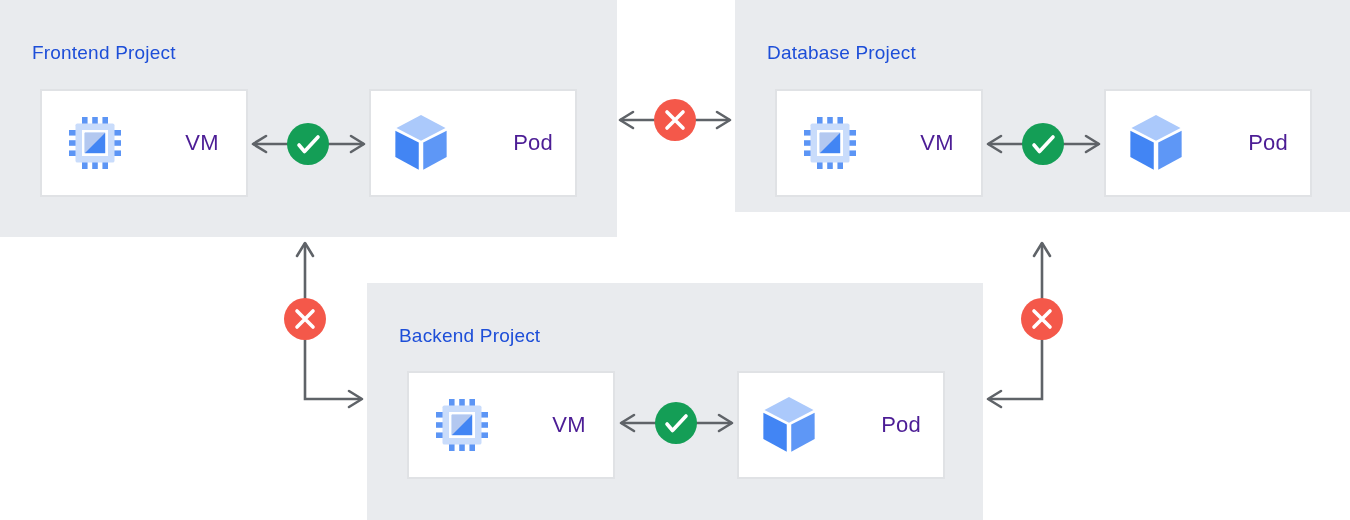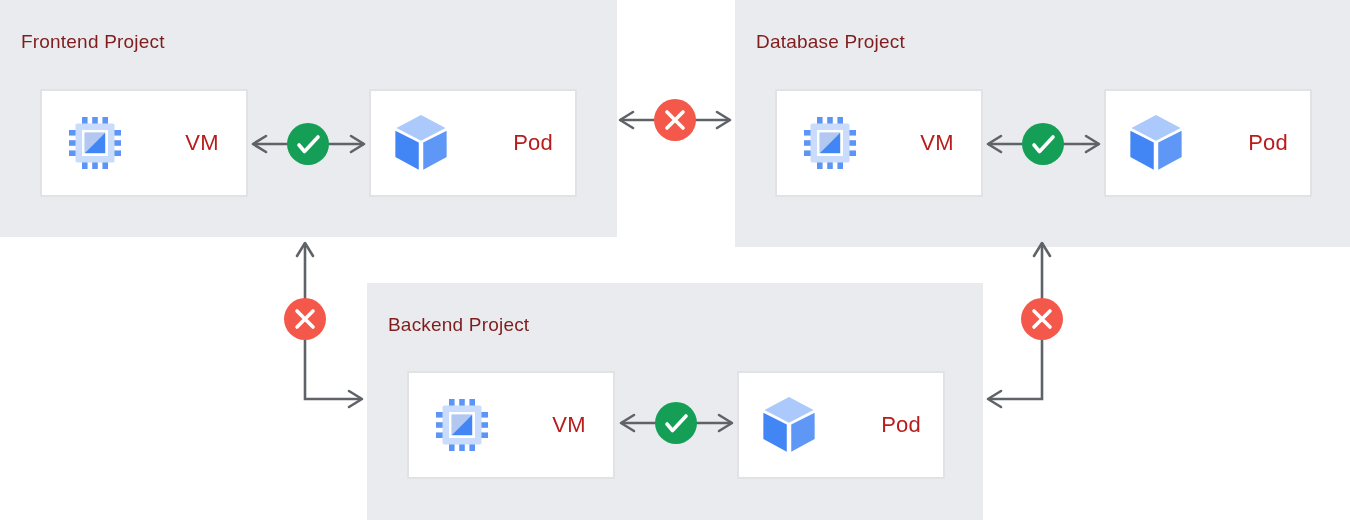--- a/index.html
+++ b/index.html
@@ -9,30 +9,30 @@
     height: 520px;
     background: #ffffff;
     overflow: hidden;
     font-family: "Liberation Sans", "DejaVu Sans", sans-serif;
   }
   .panel {
     position: absolute;
     background: #e9ebee;
   }
   .panel-frontend { left: 0;     top: 0;     width: 617px; height: 237px; }
-  .panel-database { left: 735px; top: 0;     width: 615px; height: 247px; }
+  .panel-database { left: 735px; top: 0;     width: 615px; height: 212px; }
   .panel-backend  { left: 367px; top: 283px; width: 616px; height: 239px; }
   .panel-title {
     position: absolute;
     left: 20px;
     top: 30px;
-    margin: 1px;
+    margin: 12px;
     font-size: 19px;
     font-weight: 400;
-    color: #7f1d1d;
+    color: #1d4ed8;
     letter-spacing: 0.2px;
   }
   .card {
     position: absolute;
     width: 208px;
     height: 108px;
     box-sizing: border-box;
     background: #ffffff;
     border: 2px solid #e0e2e5;
     display: flex;
@@ -40,21 +40,21 @@
     justify-content: center;
     gap: 20px;
   }
   .card-vm  { left: 40px;  top: 89px; }
   .card-pod { left: 369px; top: 89px; }
   .panel-backend .card-vm  { top: 88px; }
   .panel-backend .card-pod { left: 370px; top: 88px; }
   .node-icon { display: inline-flex; line-height: 0; }
   .node-label {
     font-size: 22px;
-    color: #b91c1c;
+    color: #4c1d95;
     letter-spacing: 0.2px;
     margin-left: 44px;
   }
   .overlay {
     position: absolute;
     left: 0; top: 0;
     width: 1350px; height: 520px;
     pointer-events: none;
   }
   .arrow-line, .arrow-head {

